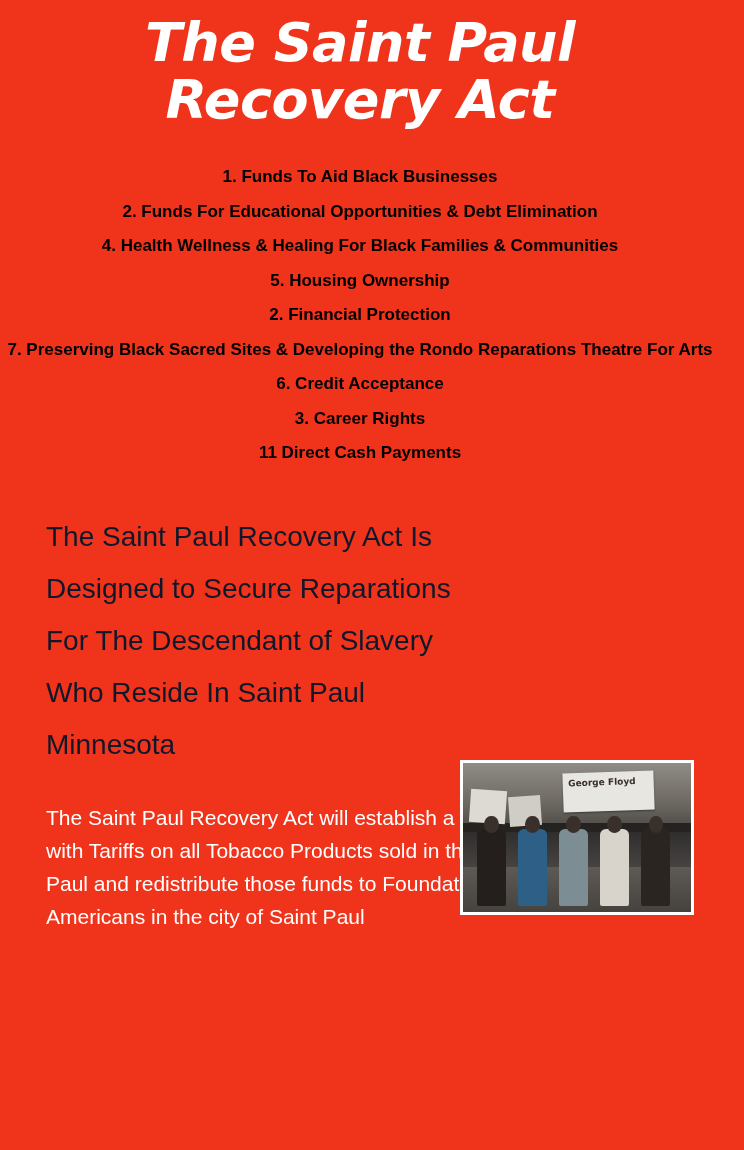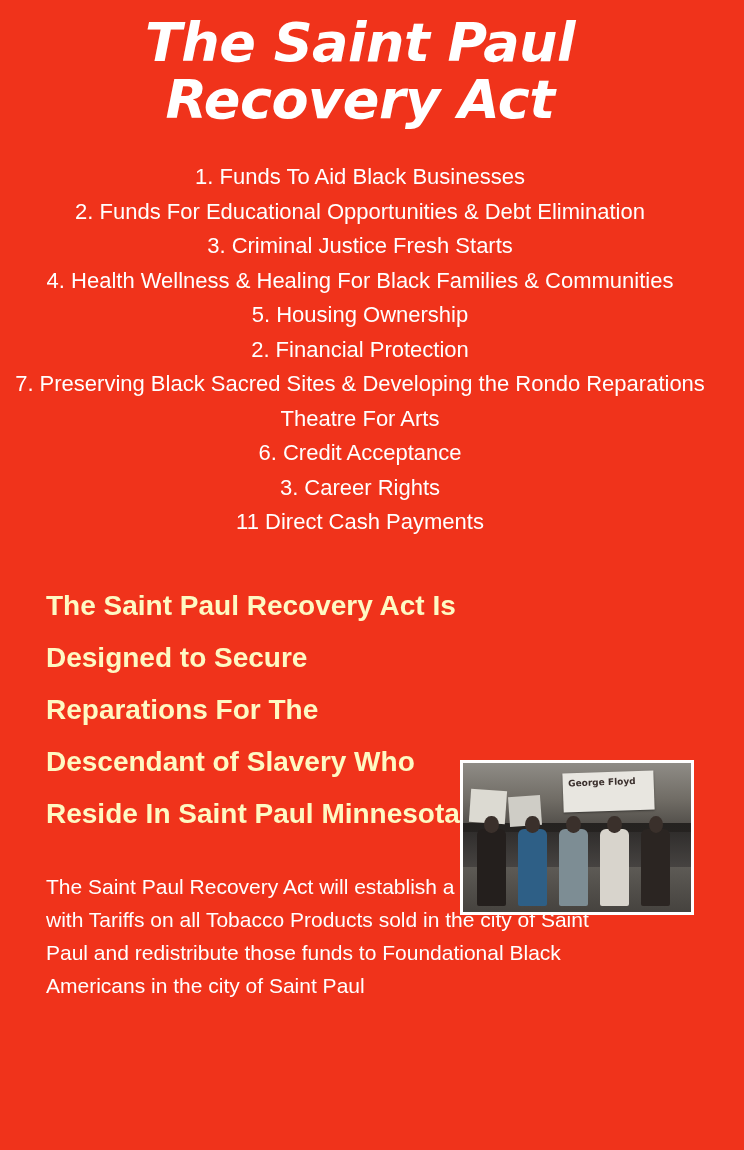--- a/index.html
+++ b/index.html
@@ -37,36 +37,36 @@
   }
 
   
   .list {
     margin: 0;
     padding: 32px 0 0 0;
     list-style: none;
     text-align: center;
   }
   .list li {
-    font-size: 22px;
+    font-size: 17px;
     line-height: 34.5px;
-    color: #ffffff;
-    font-weight: 400;
+    color: #000000;
+    font-weight: 700;
     padding: 0 2px;
     white-space: normal;
   }
 
   
   .statement {
     margin: 0;
     padding: 40px 0 0 46px;
     font-size: 28px;
     line-height: 52px;
-    font-weight: 700;
-    color: #fef9c3;
+    font-weight: 400;
+    color: #0f172a;
     max-width: 430px;
   }
 
   
   .photo {
     position: absolute;
     left: 460px;
     top: 760px;
     width: 234px;
     height: 155px;
@@ -171,21 +171,20 @@
 </head>
 <body>
 
 <div class="poster">
 
   <h1 class="title">The Saint Paul Recovery Act</h1>
 
   <ul class="list">
     <li>1. Funds To Aid Black Businesses</li>
     <li>2. Funds For Educational Opportunities &amp; Debt Elimination</li>
-    <li>3. Criminal Justice Fresh Starts</li>
     <li>4. Health Wellness &amp; Healing For Black Families &amp; Communities</li>
     <li>5. Housing Ownership</li>
     <li>2. Financial Protection</li>
     <li>7. Preserving Black Sacred Sites &amp; Developing the Rondo Reparations Theatre For Arts</li>
     <li>6. Credit Acceptance</li>
     <li>3. Career Rights</li>
     <li>11 Direct Cash Payments</li>
   </ul>
 
   <p class="statement">The Saint Paul Recovery Act Is Designed to Secure Reparations For The Descendant of Slavery Who Reside In Saint Paul Minnesota</p>

